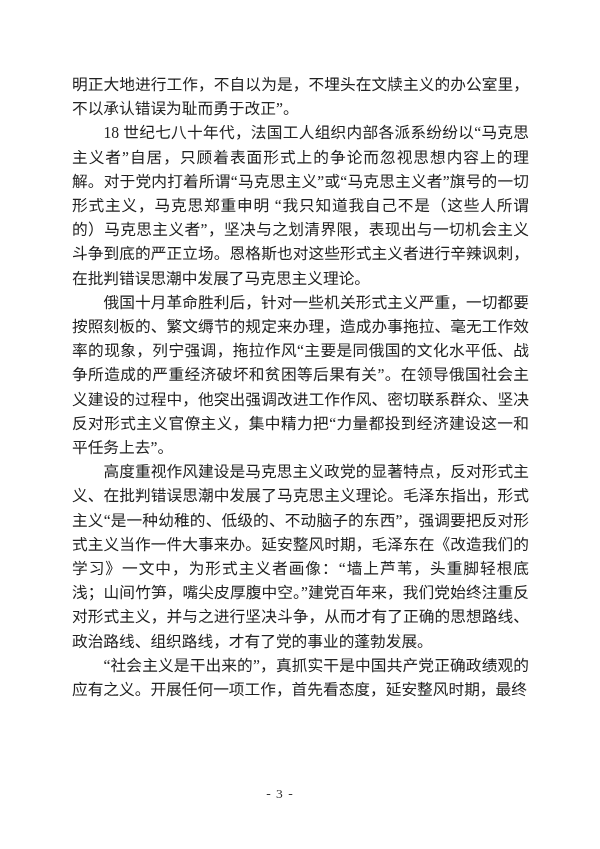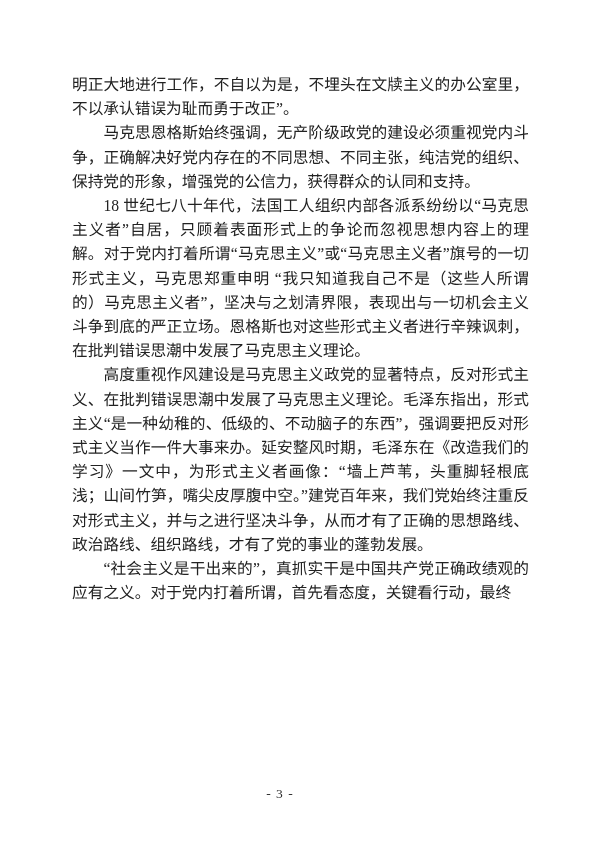--- a/index.html
+++ b/index.html
@@ -45,20 +45,20 @@
     font-size: 13.5px;
     letter-spacing: 1px;
   }
 </style>
 </head>
 <body>
 
 <div class="page">
   <div class="doc-body">
     <p class="continuation">明正大地进行工作，不自以为是，不埋头在文牍主义的办公室里，不以承认错误为耻而勇于改正”。</p>
-    <p>马克思恩格斯始终强调，无产阶级政党的建设必须重视党内斗争，正确解决好党内存在的不同思想、不同主张，纯洁党的组织、保持党的形象，增强党的公信力，获得群众的认同和支持。</p>
     <p>18 世纪七八十年代，法国工人组织内部各派系纷纷以“马克思主义者”自居，只顾着表面形式上的争论而忽视思想内容上的理解。对于党内打着所谓“马克思主义”或“马克思主义者”旗号的一切形式主义，马克思郑重申明 “我只知道我自己不是（这些人所谓的）马克思主义者”，坚决与之划清界限，表现出与一切机会主义斗争到底的严正立场。恩格斯也对这些形式主义者进行辛辣讽刺，在批判错误思潮中发展了马克思主义理论。</p>
+    <p>俄国十月革命胜利后，针对一些机关形式主义严重，一切都要按照刻板的、繁文缛节的规定来办理，造成办事拖拉、毫无工作效率的现象，列宁强调，拖拉作风“主要是同俄国的文化水平低、战争所造成的严重经济破坏和贫困等后果有关”。在领导俄国社会主义建设的过程中，他突出强调改进工作作风、密切联系群众、坚决反对形式主义官僚主义，集中精力把“力量都投到经济建设这一和平任务上去”。</p>
     <p>高度重视作风建设是马克思主义政党的显著特点，反对形式主义、在批判错误思潮中发展了马克思主义理论。毛泽东指出，形式主义“是一种幼稚的、低级的、不动脑子的东西”，强调要把反对形式主义当作一件大事来办。延安整风时期，毛泽东在《改造我们的学习》一文中，为形式主义者画像：“墙上芦苇，头重脚轻根底浅；山间竹笋，嘴尖皮厚腹中空。”建党百年来，我们党始终注重反对形式主义，并与之进行坚决斗争，从而才有了正确的思想路线、政治路线、组织路线，才有了党的事业的蓬勃发展。</p>
-    <p>“社会主义是干出来的”，真抓实干是中国共产党正确政绩观的应有之义。对于党内打着所谓，首先看态度，关键看行动，最终</p>
+    <p>“社会主义是干出来的”，真抓实干是中国共产党正确政绩观的应有之义。开展任何一项工作，首先看态度，延安整风时期，最终</p>
   </div>
 
   <div class="page-footer">- 3 -</div>
 </div>
 
 </body></html>

